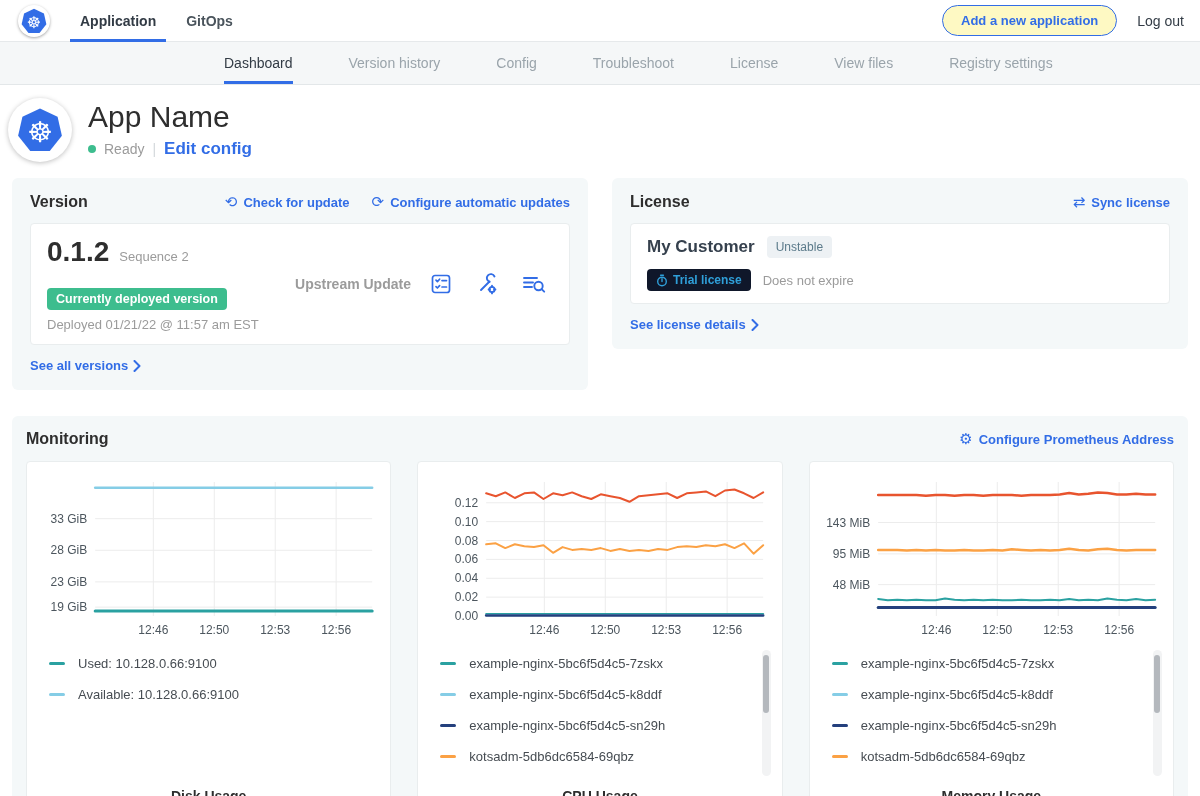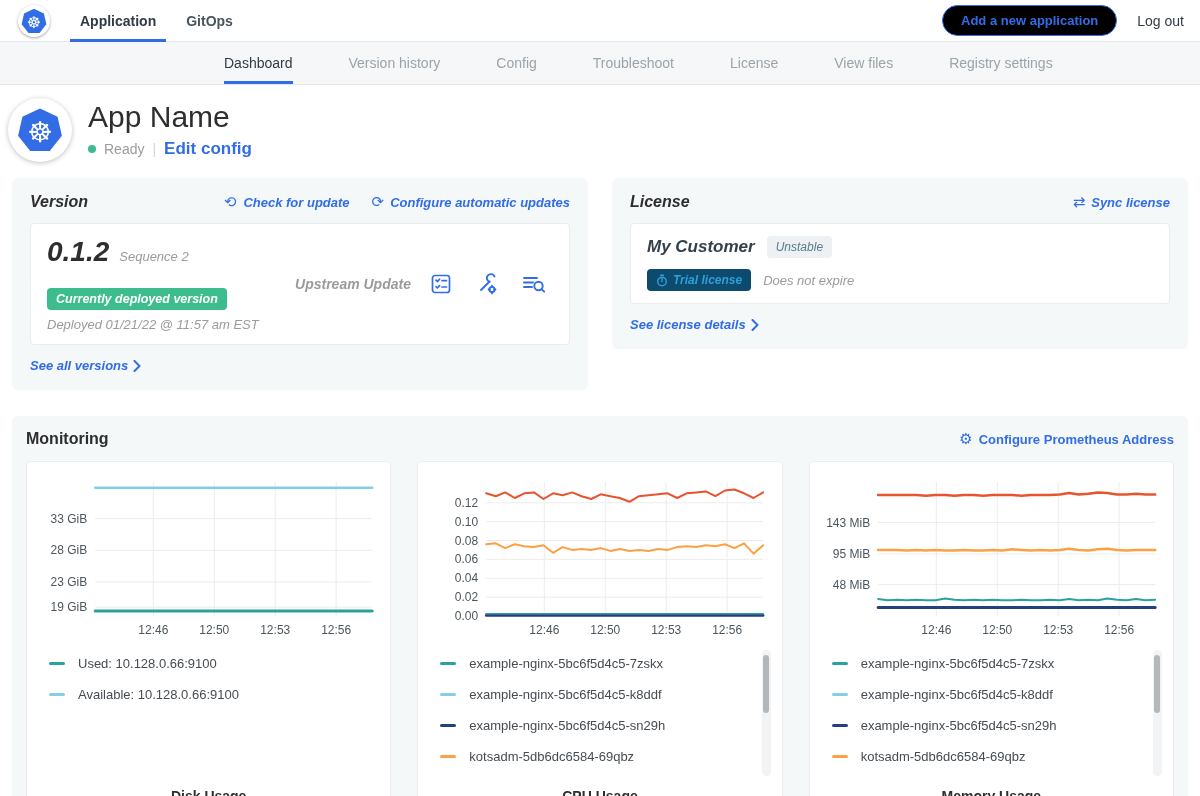--- a/index.html
+++ b/index.html
@@ -11,21 +11,21 @@
   }
   a { text-decoration:none; cursor:pointer; }
 
   
   .topnav { height:42px; display:flex; align-items:center; padding:0 16px 0 18px; border-bottom:1px solid #e6e9eb; background:#fff; }
   .brand-circle { width:32px; height:32px; border-radius:50%; background:#fff; box-shadow:0 1px 3px rgba(0,0,0,.35); display:flex; align-items:center; justify-content:center; }
   .topnav-tab { position:relative; height:42px; display:flex; align-items:center; margin-left:30px; font-size:14px; font-weight:700; color:#4a545c; cursor:pointer; }
   .topnav-tab.active { color:#323b45; }
   .topnav-tab.active::after { content:""; position:absolute; left:-10px; right:-10px; bottom:0; height:3px; background:#326de6; }
   .topnav-right { margin-left:auto; display:flex; align-items:center; gap:20px; }
-  .add-app-btn { border:1px solid #326de6; color:#326de6; background:#000000; font-weight:700; font-size:13px; padding:7px 18px; border-radius:17px; cursor:pointer; font-family:inherit; }
+  .add-app-btn { border:1px solid #326de6; color:#326de6; background:#fef9c3; font-weight:700; font-size:13px; padding:7px 18px; border-radius:17px; cursor:pointer; font-family:inherit; }
   .logout { font-size:14px; color:#323b45; cursor:pointer; }
 
   
   .subnav { height:43px; background:#f5f7f8; border-bottom:1px solid #e3e7e9; display:flex; align-items:stretch; gap:56px; padding-left:188px; }
   .subnav-tab { position:relative; display:flex; align-items:center; font-size:14px; color:#9aa4ab; cursor:pointer; white-space:nowrap; }
   .subnav-tab.active { color:#323b45; font-weight:400;margin-left:36px; }
   .subnav-tab.active::after { content:""; position:absolute; left:0; right:0; bottom:0; height:3px; background:#326de6; }
 
   
   .app-header { display:flex; align-items:center; padding:13px 16px 14px 8px; }
@@ -33,21 +33,21 @@
   .app-title-block { margin-left:16px; }
   .app-title { font-size:30px; font-weight:400; color:#2e2e2e; line-height:1.05; }
   .status-row { display:flex; align-items:center; gap:8px; margin-top:7px; }
   .status-dot { width:8px; height:8px; border-radius:50%; background:#3dbd8e; }
   .status-text { font-size:14px; color:#9b9b9b; }
   .pipe { color:#d3d8db; font-size:14px; }
   .edit-config { font-size:17px; font-weight:700; color:#326de6; }
 
   
   .cards-row { display:flex; gap:24px; padding:2px 12px 0; align-items:flex-start; }
-  .card { background:#f4f8f9; border-radius:6px; padding:15px 18px 16px; flex:1;font-style:italic; }
+  .card { background:#f4f8f9; border-radius:6px; padding:15px 18px 16px; flex:1; }
   .card-head { display:flex; align-items:center; justify-content:space-between; }
   .card-title { font-size:16px; font-weight:700; color:#2e2e2e; }
   .head-links { display:flex; gap:22px; align-items:center; }
   .blue-link { display:inline-flex; align-items:center; gap:6px; color:#326de6; font-weight:700; font-size:13px; }
   .glyph { font-family:"DejaVu Sans", sans-serif; font-weight:400; font-size:15px; line-height:1; }
   .inner-card { background:#fff; border:1px solid #e9edee; border-radius:4px; margin-top:12px; padding:12px 16px; }
 
   .version-inner { display:flex; align-items:center; }
   .version-left { flex:0 0 230px; }
   .version-number-row { display:flex; align-items:baseline; gap:10px; }
@@ -57,21 +57,21 @@
   .deployed-at { font-size:13px; color:#9b9b9b; margin-top:7px; }
   .upstream { flex:1; text-align:center; color:#9b9b9b; font-weight:700; font-size:14px; }
   .version-icons { display:flex; gap:22px; align-items:center; padding-right:6px; }
   .vicon { cursor:pointer; display:flex; }
   .see-link { display:inline-flex; align-items:center; gap:5px; margin-top:13px; color:#326de6; font-weight:700; font-size:13px; }
 
   .customer-row { display:flex; align-items:center; gap:12px; }
   .customer-name { font-size:17px; font-weight:700; color:#35404d; }
   .badge-unstable { background:#edf1f4; color:#5b7a8a; font-size:12px; padding:4px 9px; border-radius:4px; }
   .license-row { display:flex; align-items:center; gap:12px; margin-top:11px; }
-  .badge-trial { background:#0c4a6e; color:#2f9fd8; font-size:12px; font-weight:700; padding:4px 9px; border-radius:4px; display:inline-flex; align-items:center; gap:5px; }
+  .badge-trial { background:#0f172a; color:#2f9fd8; font-size:12px; font-weight:700; padding:4px 9px; border-radius:4px; display:inline-flex; align-items:center; gap:5px; }
   .no-expire { font-size:13px; color:#9b9b9b; }
 
   
   .monitoring { margin:26px 12px 0; background:#f4f8f9; border-radius:6px; padding:14px 14px 13px; }
   .charts-row { display:flex; gap:26px; margin-top:13px; }
   .chart-card { flex:1; background:#fff; border:1px solid #e9edee; border-radius:4px; padding:10px 6px 10px; display:flex; flex-direction:column; }
   .chart-svg-wrap { width:100%; }
   svg.chart text { font-family:"Liberation Sans", sans-serif; font-size:12px; fill:#4c565e; }
   .legend-wrap { position:relative; min-height:118px; padding:10px 18px 0 16px; }
   .legend-item { display:flex; align-items:center; gap:13px; margin-bottom:16px; }

